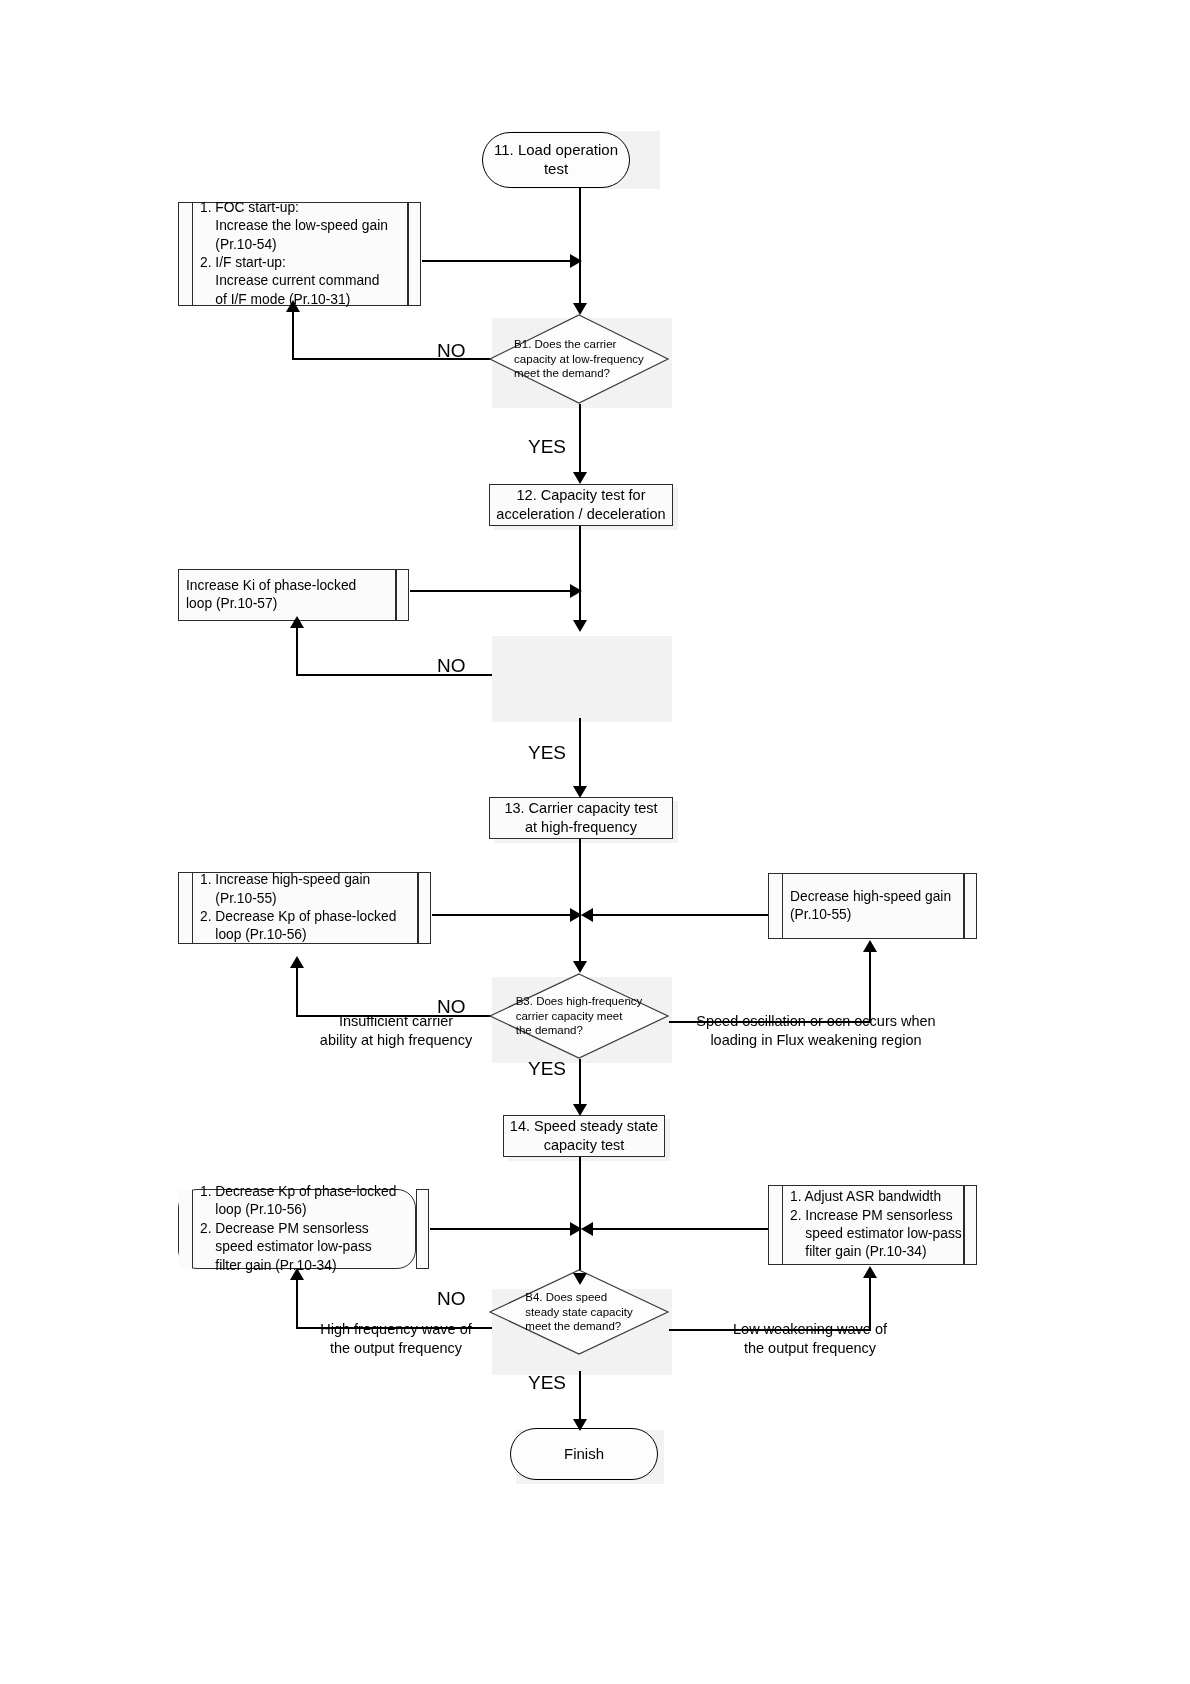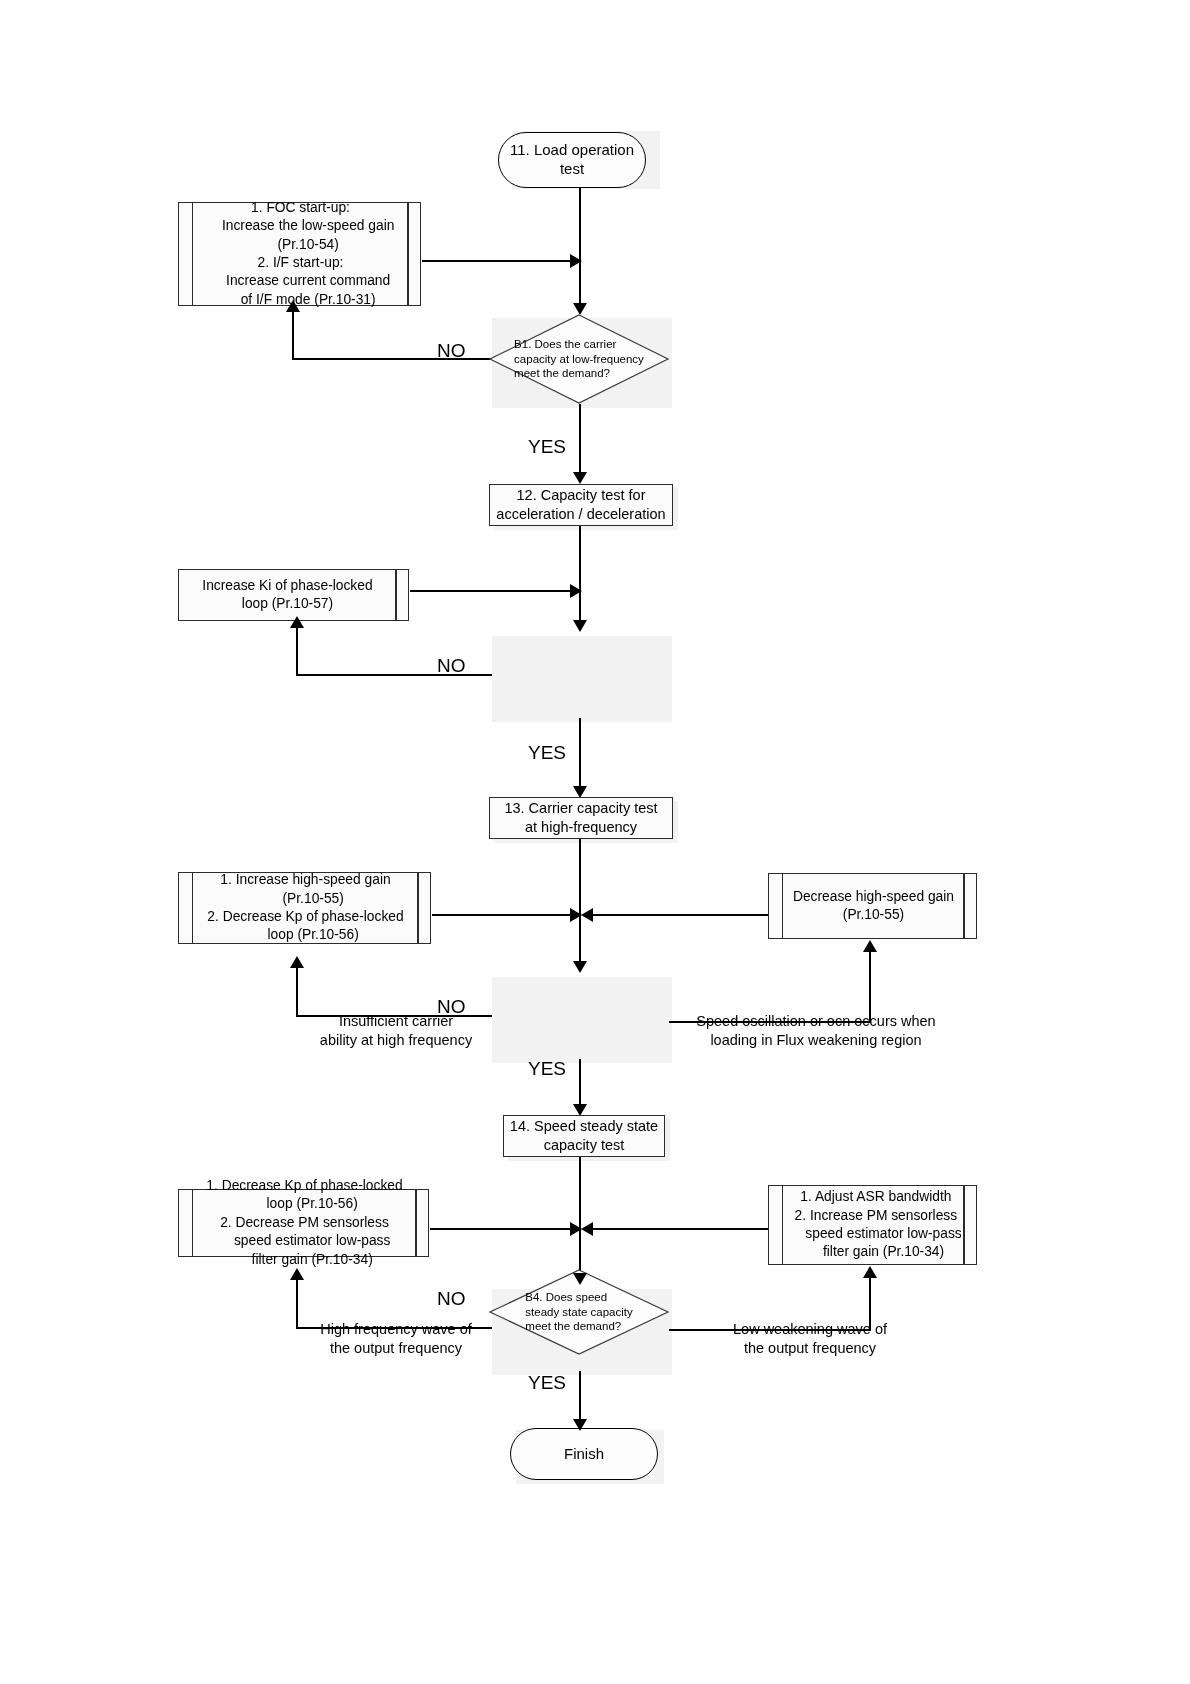--- a/index.html
+++ b/index.html
@@ -74,21 +74,20 @@
     background: #fbfbfb;
   }
   .action .atext {
     flex: 1 1 auto;
     padding: 5px 6px 5px 7px;
     font-size: 13.8px;
     line-height: 1.33;
     display: flex;
     flex-direction: column;
     justify-content: center;
-    align-items: center;
   }
   .action.right-tab::after {
     content: "";
     position: absolute;
     top: -1.4px;
     right: -14px;
     width: 13px;
     height: calc(100% + 2.8px);
     border: 1.4px solid #2b2b2b;
     box-sizing: border-box;
@@ -162,21 +161,21 @@
     z-index: 4;
     white-space: pre-line;
   }
 </style>
 </head>
 <body>
 
 <div id="canvas">
 
   <div class="shadow" style="left:512px; top:131px; width:148px; height:58px;"></div>
-  <div class="node terminator" style="left:498px; top:132px; width:148px; height:56px;">
+  <div class="node terminator" style="left:482px; top:132px; width:148px; height:56px;">
     <span style="white-space:pre-line">11. Load operation
 test</span>
   </div>
 
   <div class="line-v" style="left:578.8px; top:188px; height:125px;"></div>
   <div class="arrow down" style="left:573px; top:303px;"></div>
 
   <div class="node action right-tab" style="left:178px; top:202px; width:230px; height:104px; position:absolute;">
     <div class="gutter"></div>
     <div class="atext">
@@ -270,20 +269,28 @@
     </div>
   </div>
   <div class="line-h" style="left:590px; top:914px; width:178px;"></div>
   <div class="arrow left" style="left:581px; top:908px;"></div>
 
   <div class="line-h" style="left:669px; top:1021px; width:202px;"></div>
   <div class="line-v" style="left:869px; top:950px; height:72px;"></div>
   <div class="arrow up" style="left:863px; top:940px;"></div>
 
   <div class="shadow" style="left:492px; top:977px; width:180px; height:86px;"></div>
+  <div class="node decision" style="left:489px; top:973px; width:180px; height:86px;">
+    <svg width="180" height="86" viewBox="0 0 180 86">
+      <polygon points="90,1 179,43 90,85 1,43" fill="#fdfdfd" stroke="#3a3a3a" stroke-width="1.2"></polygon>
+    </svg>
+    <div class="dec-text" style="white-space:pre-line">B3. Does high-frequency
+carrier capacity meet
+the demand?</div>
+  </div>
 
   <div class="line-h" style="left:296px; top:1014.5px; width:196px;"></div>
   <div class="line-v" style="left:296px; top:966px; height:50px;"></div>
   <div class="arrow up" style="left:290px; top:956px;"></div>
   <div class="label" style="left:437px; top:996px;">NO</div>
   <div class="caption" style="left:680px; top:1012px; width:272px;">Speed oscillation or ocn occurs when
 loading in Flux weakening region</div>
   <div class="caption" style="left:290px; top:1012px; width:212px;">Insufficient carrier
 ability at high frequency</div>
 
@@ -293,21 +300,21 @@
 
   <div class="shadow" style="left:508px; top:1119px; width:162px; height:42px;"></div>
   <div class="node process" style="left:503px; top:1115px; width:162px; height:42px;">
     <span style="white-space:pre-line">14. Speed steady state
 capacity  test</span>
   </div>
 
   <div class="line-v" style="left:578.8px; top:1157px; height:126px;"></div>
   <div class="arrow down" style="left:573px; top:1273px;"></div>
 
-  <div class="node action right-tab" style="left:178px; top:1189px; width:238px; height:68px; position:absolute;">
+  <div class="node action right-tab" style="left:178px; top:1189px; width:238px; height:80px; position:absolute;border-radius:19px;">
     <div class="gutter"></div>
     <div class="atext">
       <span class="ol-item">1. Decrease Kp of phase-locked</span>
       <span class="ol-item">    loop (Pr.10-56)</span>
       <span class="ol-item">2. Decrease PM sensorless</span>
       <span class="ol-item">    speed estimator low-pass</span>
       <span class="ol-item">    filter gain (Pr.10-34)</span>
     </div>
   </div>
   <div class="line-h" style="left:430px; top:1228px; width:148px;"></div>

